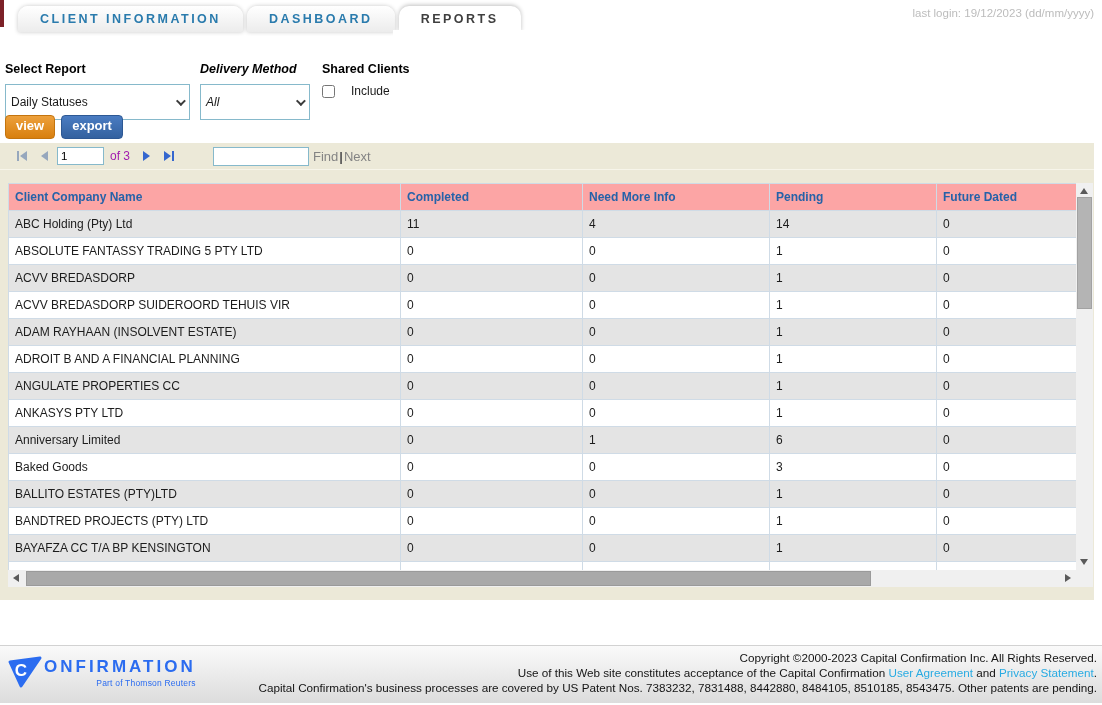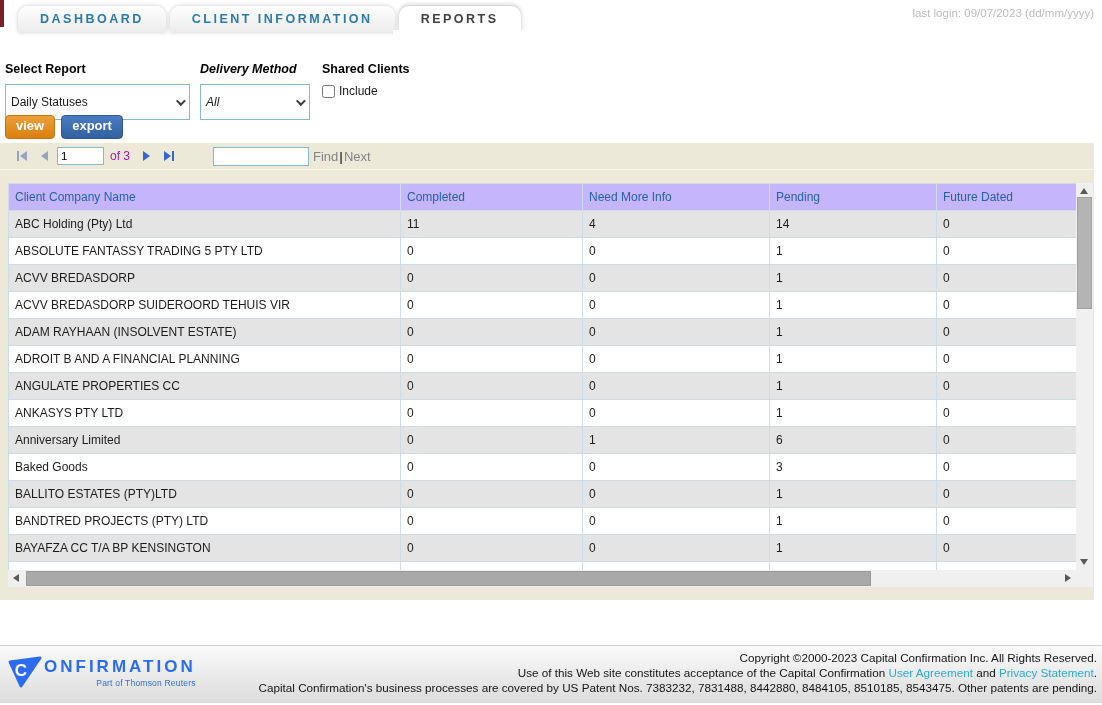--- a/index.html
+++ b/index.html
@@ -21,21 +21,21 @@
   
   .filters { position:absolute; top:46px; left:0; width:1102px; height:62px; }
   .filter-group { position:absolute; top:16px; }
   .fg1 { left:5px; } .fg2 { left:200px;font-style:italic; } .fg3 { left:322px; }
   .filter-label { font-size:12.5px; font-weight:bold; color:#000; margin-bottom:8px; }
   .selectbox { height:36px; background:#fff; border:1px solid #86b9cb; display:flex; align-items:center;
                justify-content:space-between; padding:0 6px 0 5px; font-size:12px; color:#1a1a1a; cursor:pointer; }
   .sb1 { width:185px; } .sb2 { width:110px; }
   .chev { width:7px; height:7px; border-right:2px solid #3c3c3c; border-bottom:2px solid #3c3c3c;
           transform:rotate(45deg) translateY(-2px); margin-left:6px; }
-  .check-row { display:flex; align-items:center; gap:4px; margin-top:3px; }
+  .check-row { display:flex; align-items:center; gap:16px; margin-top:3px; }
   .check-row input { width:13px; height:13px; accent-color:#555; }
   .check-label { font-size:12px; color:#1a1a1a; }
 
   
   .actions { position:absolute; top:115px; left:5px; display:flex; gap:6px; }
   .btn { border-radius:4px; color:#fff; font-size:13px; font-weight:bold; padding:3px 10px 5px; cursor:pointer; line-height:1.1; }
   .btn-view { background:linear-gradient(#eda03c,#d87f0e); border:1px solid #c4740e; }
   .btn-export { background:linear-gradient(#4a7cc2,#33619f); border:1px solid #2d5894;text-align:right; }
 
   
@@ -58,21 +58,21 @@
                 font-family:"Liberation Sans", sans-serif; font-size:12px; padding:0 3px; }
   .findnext { margin-left:4px; font-size:13px; color:#848484; display:flex; gap:1px; align-items:center; }
   .findnext .lnk { cursor:pointer; }
   .findnext .sep { color:#555; font-weight:bold; }
 
   
   .table-viewport { position:absolute; top:40px; left:8px; width:1068px; height:387px; background:#fff; overflow:hidden; }
   table.report { border-collapse:collapse; table-layout:fixed; width:1068px; font-size:12px; }
   table.report th, table.report td { border:1px solid #cfdbe6; padding:5px 6px 6px; text-align:left;
        white-space:nowrap; overflow:hidden; height:27px; }
-  table.report th { color:#2662a8; font-weight:normal; background:#c4b5fd; cursor:pointer;margin-left:26px; }
+  table.report th { color:#2662a8; font-weight:bold; background:#fca5a5; cursor:pointer;margin-left:26px; }
   table.report col.c1 { width:392px; } table.report col.c2 { width:182px; }
   table.report col.c3 { width:187px; } table.report col.c4 { width:167px; }
   table.report col.c5 { width:140px; }
   table.report tbody tr:nth-child(odd) td { background:#e4e4e4; }
   table.report tbody tr:nth-child(even) td { background:#fff; }
   table.report td { color:#1c1c1c; }
 
   
   .vscroll { position:absolute; top:40px; left:1076px; width:17px; height:387px; background:#f0f0f0; }
   .vthumb { position:absolute; top:14px; left:1px; width:15px; height:112px; background:#b4b4b4; border:1px solid #a2a2a2; cursor:pointer; }
@@ -97,25 +97,25 @@
   .logo-sub { font-size:8.5px; color:#2b6cf0; margin-top:3px; letter-spacing:.2px; }
 </style>
 </head>
 <body>
 
 <div id="app">
 
   <div class="tabbar">
     <div class="maroon-sliver"></div>
     <div class="tabs">
+      <div class="tab">CLIENT INFORMATION</div>
       <div class="tab">DASHBOARD</div>
-      <div class="tab">CLIENT INFORMATION</div>
       <div class="tab active">REPORTS</div>
     </div>
-    <div class="last-login">last login: 09/07/2023 (dd/mm/yyyy)</div>
+    <div class="last-login">last login: 19/12/2023 (dd/mm/yyyy)</div>
   </div>
 
   <div class="filters">
     <div class="filter-group fg1">
       <div class="filter-label">Select Report</div>
       <div class="selectbox sb1">
         <span>Daily Statuses</span>
         <span class="chev"></span>
       </div>
     </div>

